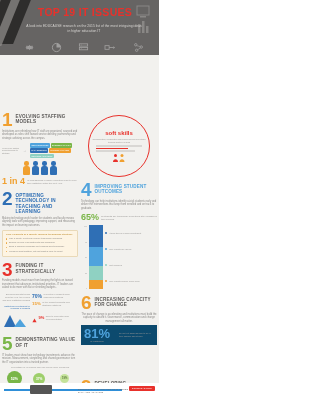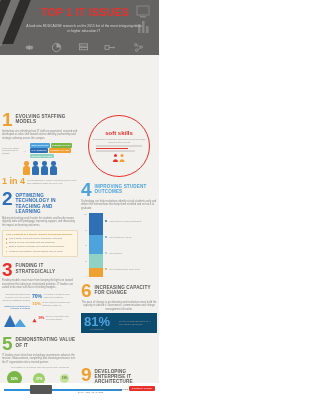--- a/index.html
+++ b/index.html
@@ -79,21 +79,21 @@
   .axis{font-size:1.8px;color:#aaa;}
 </style>
 </head>
 <body>
 
 <div class="page">
 
   <div class="hdr">
     <div class="slash"></div>
     <div class="slash2"></div>
-    <div class="hdr-title">TOP 1 IT ISSUES</div>
+    <div class="hdr-title">TOP 19 IT ISSUES</div>
     <div class="hdr-sub">A look into EDUCAUSE research on the 2015 list of the most intriguing ideas in higher education IT</div>
 
     <div class="hdr-sideicons">
       <svg width="20" height="34" viewBox="0 0 20 34">
         <rect x="2" y="2" width="12" height="9" fill="none" stroke="#d9d7d4" stroke-width="1"></rect>
         <rect x="5" y="12" width="6" height="1.5" fill="#d9d7d4"></rect>
         <rect x="3" y="20" width="2.5" height="9" fill="#d9d7d4"></rect>
         <rect x="7" y="17" width="2.5" height="12" fill="#d9d7d4"></rect>
         <rect x="11" y="22" width="2.5" height="7" fill="#d9d7d4"></rect>
       </svg>
@@ -319,20 +319,24 @@
             <path d="M15 18c0-3.4 2.2-5.5 5-5.5s5 2.1 5 5.5z" fill="#f0a030"></path>
         </svg>
       </div>
 
       <div class="sec" style="margin-top:5px;">
         <div class="sec-head">
           <div class="num num-lg c-lblue">4</div>
           <div class="ttl c-lblue">IMPROVING STUDENT OUTCOMES</div>
         </div>
         <div class="para">Technology can help institutions identify at-risk students early and deliver the interventions that keep them enrolled and on track to graduate.</div>
+        <div style="display:flex;align-items:center;gap:2px;margin-top:3px;">
+          <div class="statbig c-green">65%</div>
+          <div class="capt" style="flex:1;">of students say technology helps them stay engaged in their courses</div>
+        </div>
 
         <div style="display:flex;gap:2px;margin-top:3px;">
           <div style="flex:0 0 6px;display:flex;flex-direction:column;justify-content:space-between;align-items:flex-end;height:64px;">
             <span class="axis">100</span>
             <span class="axis">75</span>
             <span class="axis">50</span>
             <span class="axis">25</span>
             <span class="axis">0</span>
           </div>
           <div style="flex:0 0 14px;height:64px;display:flex;flex-direction:column;">

